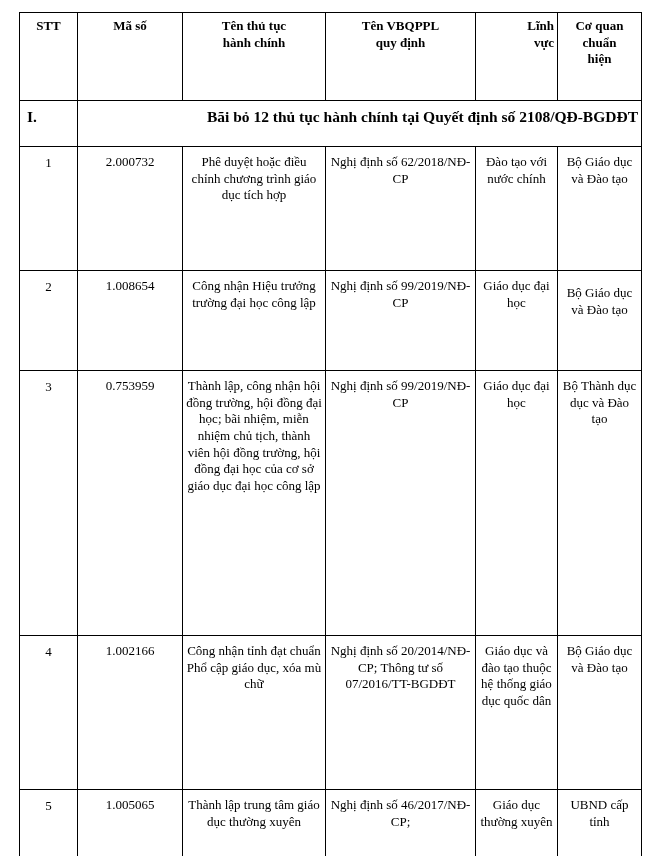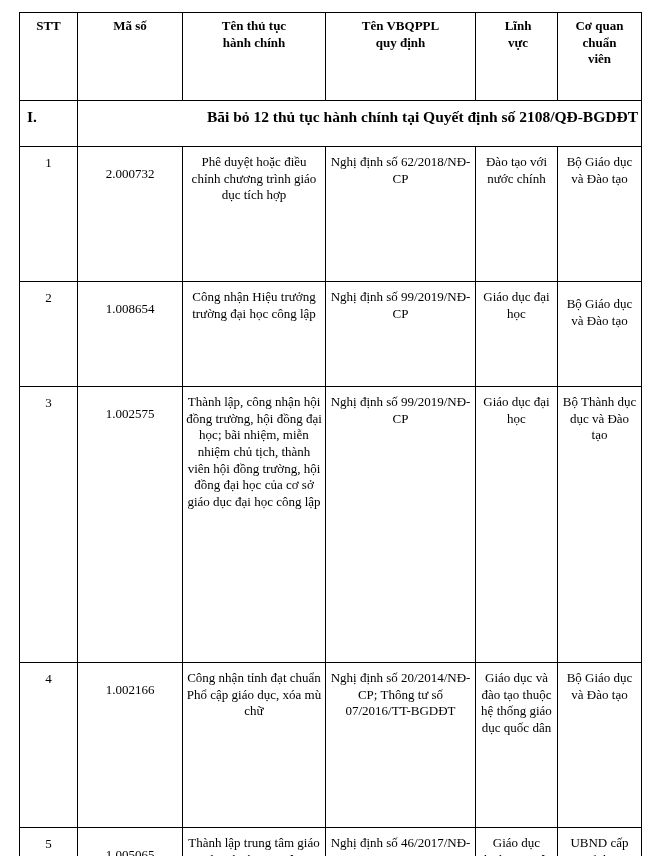--- a/index.html
+++ b/index.html
@@ -55,21 +55,21 @@
   
   thead th {
     font-weight: bold;
     height: 78px;
     vertical-align: top;
     padding-top: 7px;
     font-size: 15.5px;
     line-height: 1.3;
   }
   thead th.align-left {
-    text-align: center;
+    text-align: right;
     padding-left: 6px;
     margin-top: 40px;
   }
 
   
   tr.section-row td {
     font-weight: bold;
     height: 35px;
     vertical-align: top;
     padding-top: 6px;
@@ -83,21 +83,21 @@
     text-align: right;
     padding-left: 9px;
     white-space: nowrap;
   }
 
   
   tbody td.cell-stt {
     padding-top: 8px;
   }
   tbody td.cell-ma {
-    padding-top: 19px;
+    padding-top: 7px;
     text-align: center;
   }
   tbody td.cell-ten,
   tbody td.cell-vb,
   tbody td.cell-linh,
   tbody td.cell-coq {
     padding-top: 7px;
   }
 
   
@@ -141,21 +141,21 @@
           <span>Tên VBQPPL</span><br>
           <span>quy định</span>
         </th>
         <th class="align-left">
           <span>Lĩnh</span><br>
           <span>vực</span>
         </th>
         <th>
           <span>Cơ quan</span><br>
           <span>chuẩn</span><br>
-          <span>viên</span>
+          <span>hiện</span>
         </th>
       </tr>
     </thead>
 
     <tbody>
       <tr class="section-row">
         <td class="section-num">I.</td>
         <td class="section-title" colspan="5">Bãi bỏ 12 thủ tục hành chính tại Quyết định số 2108/QĐ-BGDĐT</td>
       </tr>
 
@@ -170,21 +170,21 @@
         <tr data-row="1">
           <td class="cell-stt">2</td>
           <td class="cell-ma">1.008654</td>
           <td class="cell-ten">Công nhận Hiệu trưởng trường đại học công lập</td>
           <td class="cell-vb">Nghị định số 99/2019/NĐ-CP</td>
           <td class="cell-linh">Giáo dục đại học</td>
           <td class="cell-coq">Bộ Giáo dục và Đào tạo</td>
         </tr>
         <tr data-row="2">
           <td class="cell-stt">3</td>
-          <td class="cell-ma">1.002575</td>
+          <td class="cell-ma">0.753959</td>
           <td class="cell-ten">Thành lập, công nhận hội đồng trường, hội đồng đại học; bãi nhiệm, miễn nhiệm chủ tịch, thành viên hội đồng trường, hội đồng đại học của cơ sở giáo dục đại học công lập</td>
           <td class="cell-vb">Nghị định số 99/2019/NĐ-CP</td>
           <td class="cell-linh">Giáo dục đại học</td>
           <td class="cell-coq">Bộ Thành dục dục và Đào tạo</td>
         </tr>
         <tr data-row="3">
           <td class="cell-stt">4</td>
           <td class="cell-ma">1.002166</td>
           <td class="cell-ten">Công nhận tỉnh đạt chuẩn Phổ cập giáo dục, xóa mù chữ</td>
           <td class="cell-vb">Nghị định số 20/2014/NĐ-CP; Thông tư số 07/2016/TT-BGDĐT</td>

